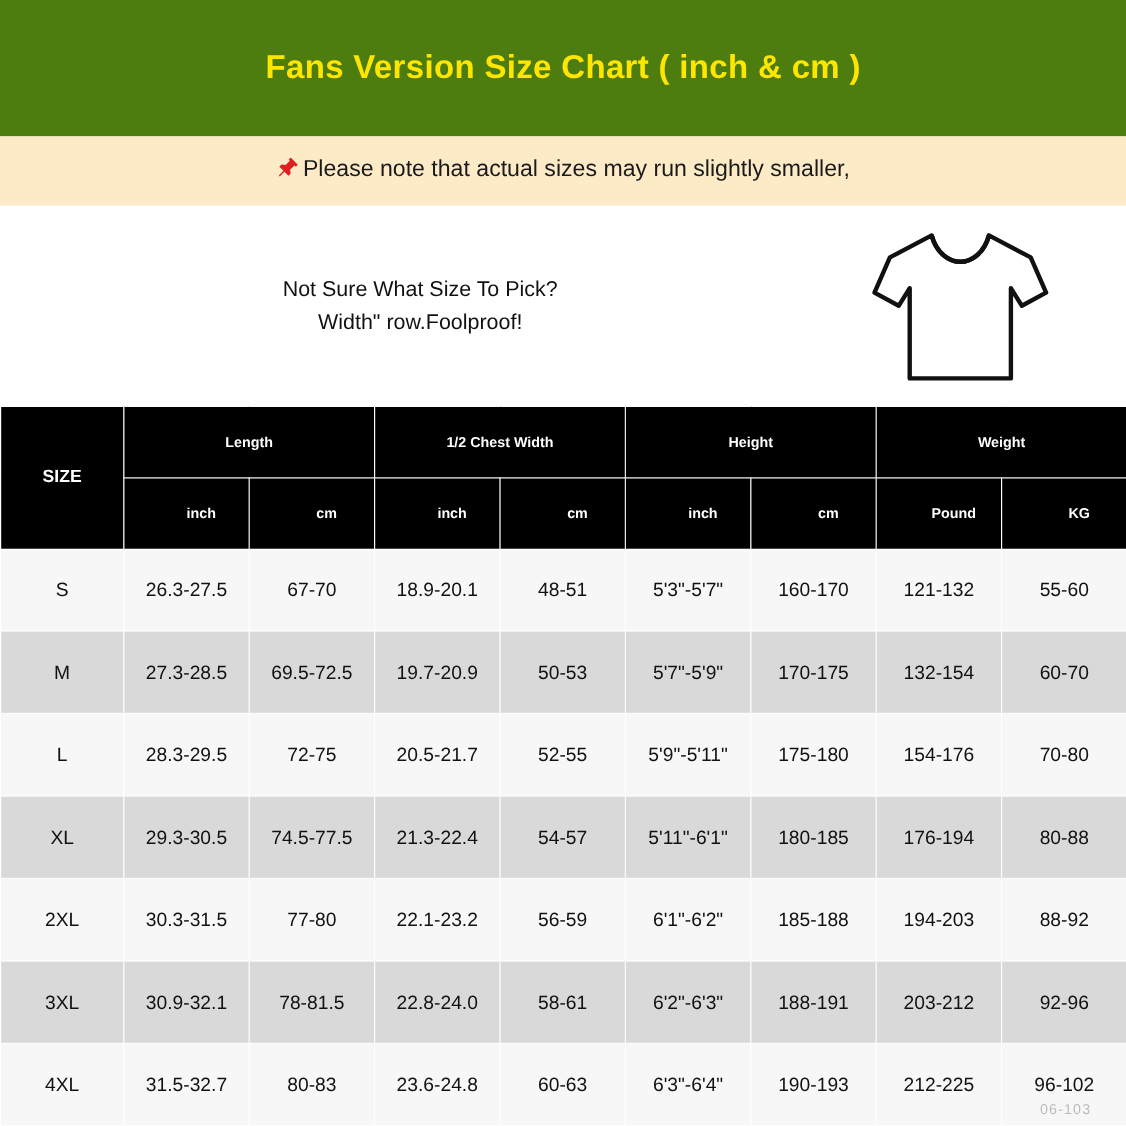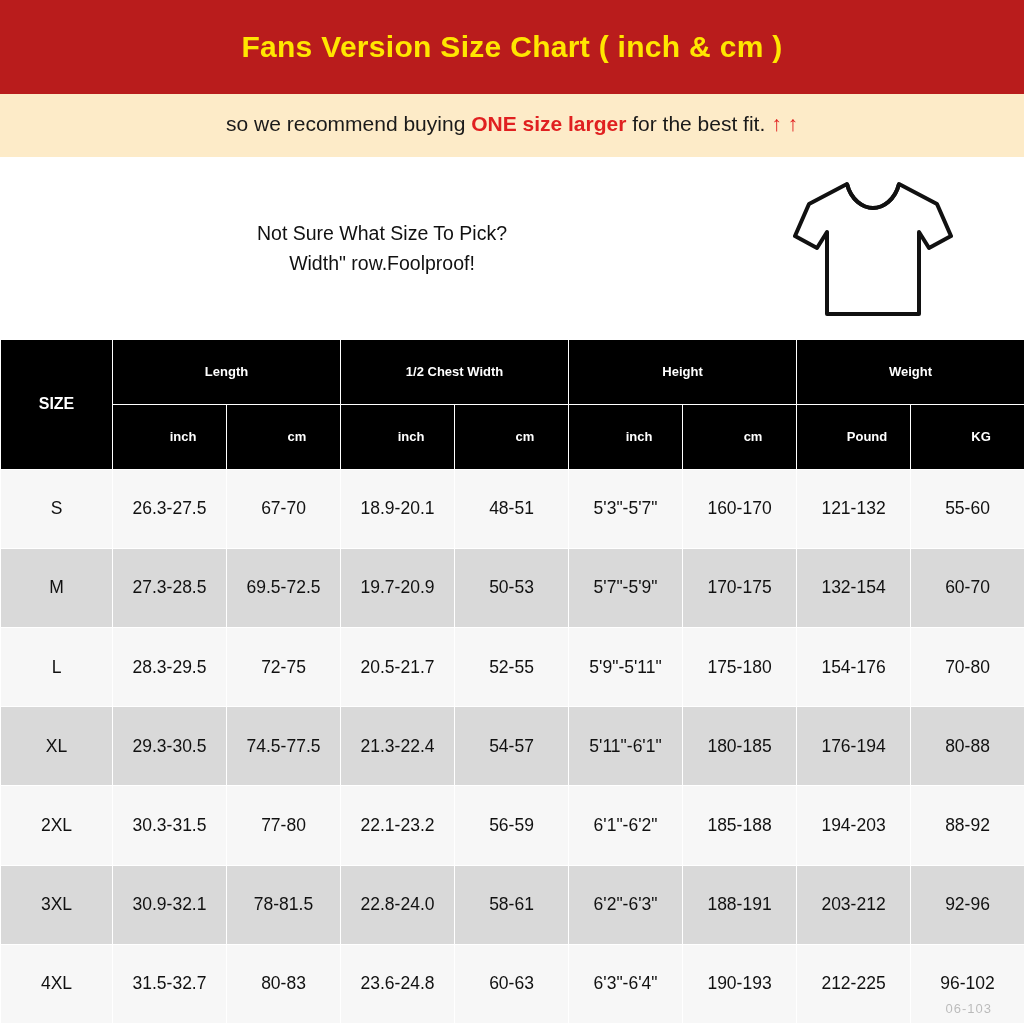--- a/index.html
+++ b/index.html
@@ -16,22 +16,22 @@
   .page {
     width: 1024px;
     height: 1024px;
     display: flex;
     flex-direction: column;
     background: #ffffff;
   }
 
   
   .title-bar {
-    background: #b91c1c;
-    height: 94px;
+    background: #4d7c0f;
+    height: 124px;
     display: flex;
     align-items: center;
     justify-content: center;
     flex: 0 0 auto;
   }
   .title-bar .title {
     color: #ffe600;
     font-size: 30px;
     font-weight: bold;
     letter-spacing: .3px;
@@ -158,21 +158,25 @@
 <body>
 
 <div class="page page-rel">
 
   <div class="title-bar">
     <div class="title">Fans Version Size Chart ( inch &amp; cm )</div>
   </div>
 
   <div class="note-band">
     <div class="note-line">
-      <span>so we recommend buying </span><span class="hl-red">ONE size larger</span><span> for the best fit. </span><span class="arrow-up">↑ ↑</span>
+      <span class="pin-icon">
+        <svg viewBox="0 0 24 24" width="22" height="22">
+          <path d="M14.5 2.5l7 7-2 2-1.3-1.3-4.2 4.2.4 4.1-2.1 2.1-4.1-4.1-4.6 4.6-.9-.9 4.6-4.6-4.1-4.1 2.1-2.1 4.1.4 4.2-4.2L12.5 4.5z" fill="#e02020"></path>
+        </svg>
+      </span><span>Please note that actual sizes may run slightly smaller,</span>
     </div>
   </div>
 
   <div class="help-section">
     <div class="help-text">
       <div class="hl">Not Sure What Size To Pick?</div>
       <div class="hl">Width" row.Foolproof!</div>
     </div>
     <div class="shirt-wrap">
       <svg width="172" height="150" viewBox="0 0 172 150">

